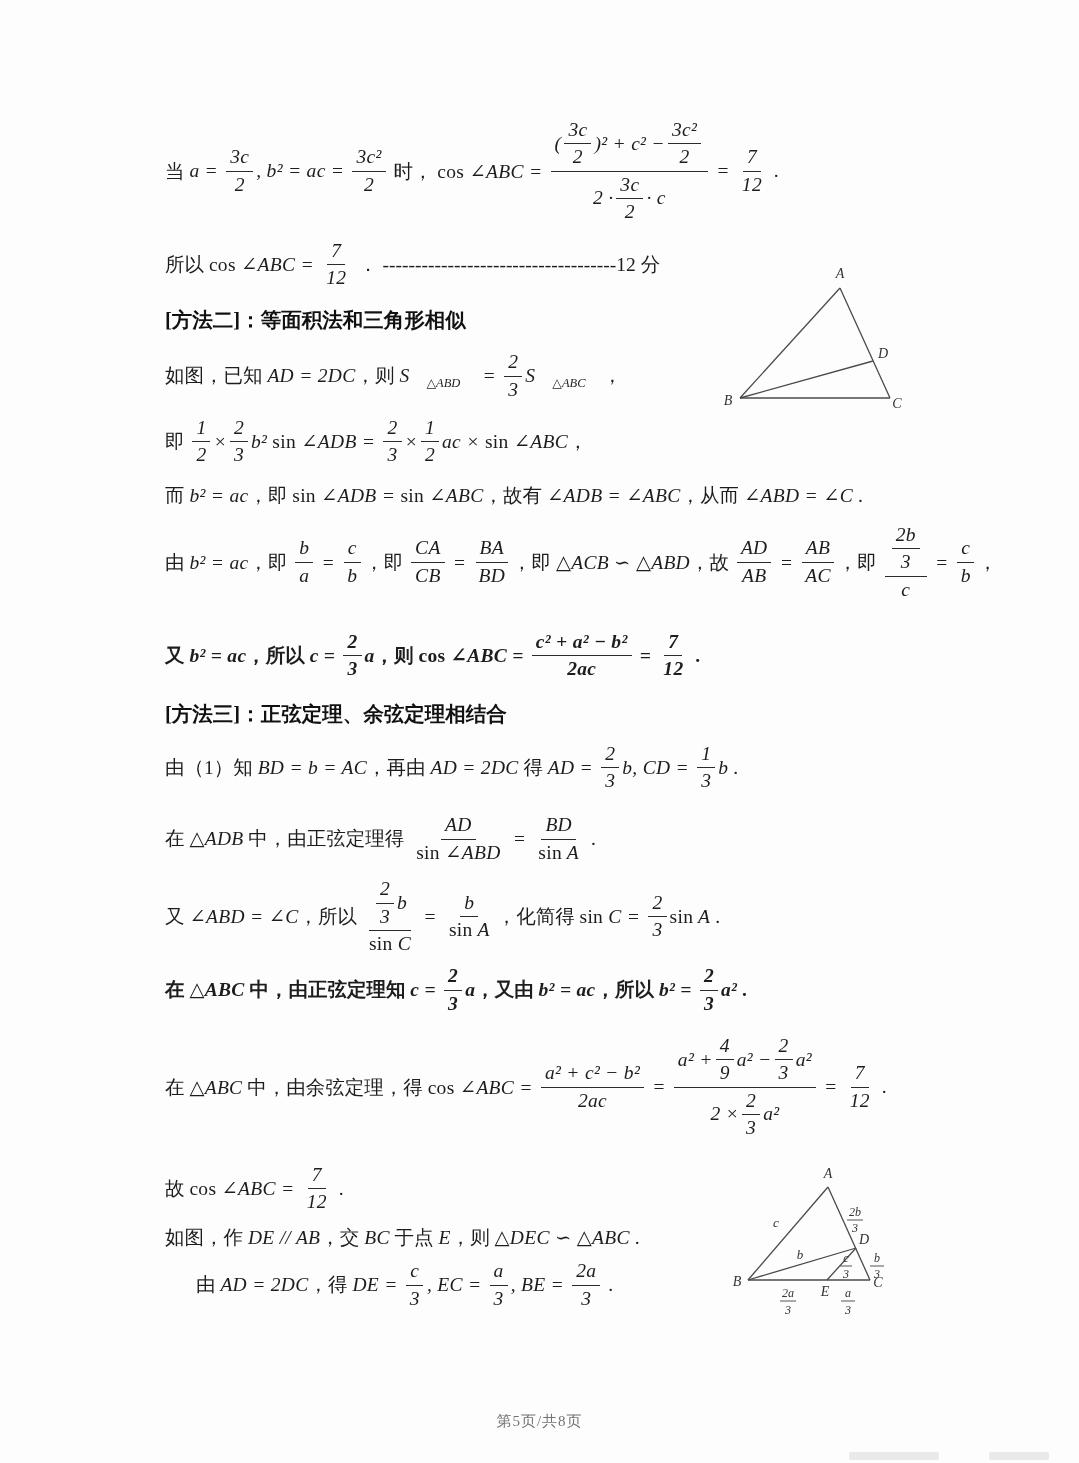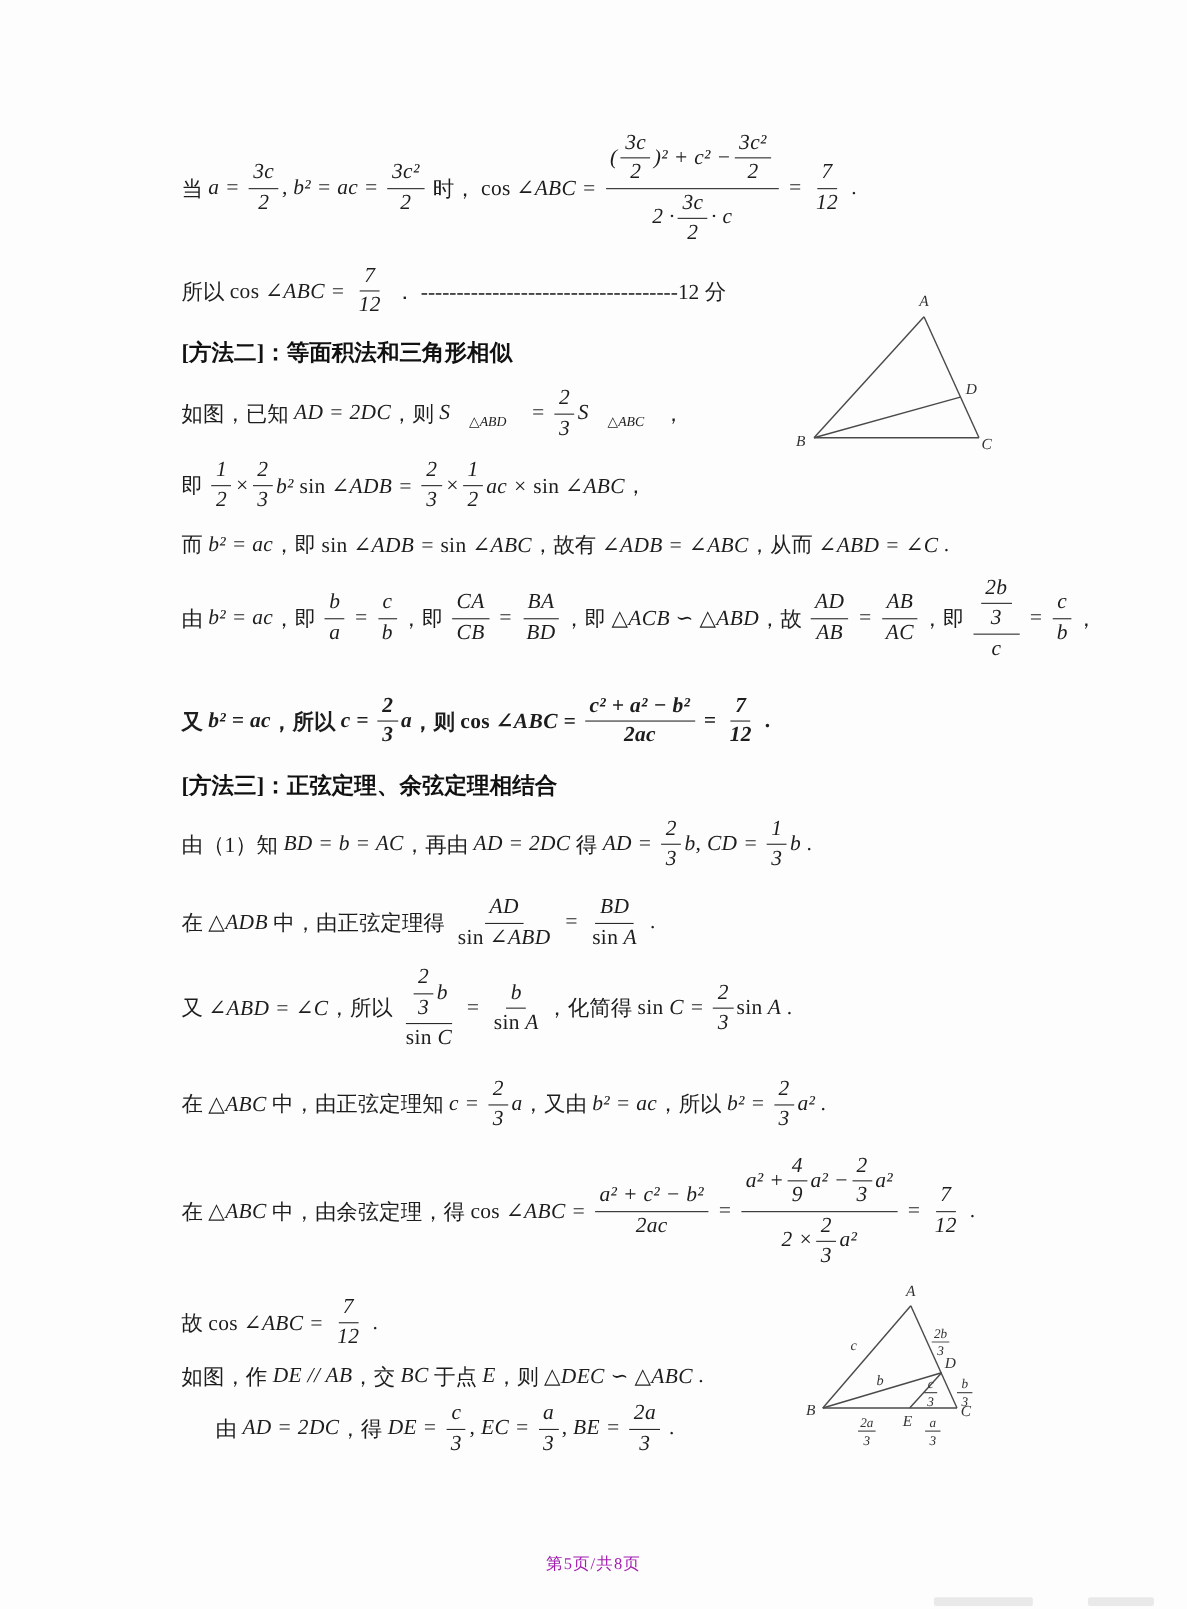--- a/index.html
+++ b/index.html
@@ -20,21 +20,21 @@
              line-height:1.25;white-space:nowrap;}
   .subsc{display:inline-block;font-size:12.5px;font-style:italic;position:relative;top:7px;margin:0 17px;}
   .figure{position:absolute;}
   .figure line{stroke:#4a4a4a;stroke-width:1.3;}
   .figure text{fill:#333;font-family:"Liberation Serif","DejaVu Serif",serif;}
   .figure .vlabel{font-size:14px;font-style:italic;}
   .figure .slabel{font-size:13px;font-style:italic;}
   .figure .fr{font-size:12px;font-style:italic;}
   .figure .frbar{stroke:#555;stroke-width:1;}
   .footer{position:absolute;left:0;top:1412px;width:1079px;text-align:center;
-          font-size:15px;color:#a21caf;letter-spacing:1px;}
+          font-size:15px;color:#737373;letter-spacing:1px;}
   .watermark{position:absolute;right:16px;top:1406px;font-size:31px;font-weight:bold;
              color:#ffffff;letter-spacing:1px;
              text-shadow:2px 2px 0 #9a9a9a,-1px -1px 0 #e2e2e2,1px 1px 2px #8f8f8f;}
   .wm-chip{position:absolute;background:#e9e9e9;height:8px;border-radius:2px;}
 </style>
 </head>
 <body>
 
 <div class="page">
 
@@ -281,21 +281,21 @@
             <span class="m"><span class="fn">sin</span><span> A</span></span>
           </span>
         </span><span class="t">，化简得 </span><span class="m"><span class="fn">sin</span><span> C = </span></span><span class="frac">
           <span class="num">
             <span class="m"><span>2</span></span>
           </span>
           <span class="den">
             <span class="m"><span>3</span></span>
           </span>
         </span><span class="m"><span class="fn">sin</span><span> A</span></span><span class="t"> .</span></div>
-      <div class="line formula" style="margin-top: 22px;"><span class="t">在 </span><span class="m"><span>△ABC</span></span><span class="t"> 中，由正弦定理知 </span><span class="m"><span>c = </span></span><span class="frac">
+      <div class="line formula" style="margin-top: 8px; font-weight: bold;"><span class="t">在 </span><span class="m"><span>△ABC</span></span><span class="t"> 中，由正弦定理知 </span><span class="m"><span>c = </span></span><span class="frac">
           <span class="num">
             <span class="m"><span>2</span></span>
           </span>
           <span class="den">
             <span class="m"><span>3</span></span>
           </span>
         </span><span class="m"><span>a</span></span><span class="t">，又由 </span><span class="m"><span>b² = ac</span></span><span class="t">，所以 </span><span class="m"><span>b² = </span></span><span class="frac">
           <span class="num">
             <span class="m"><span>2</span></span>
           </span>

